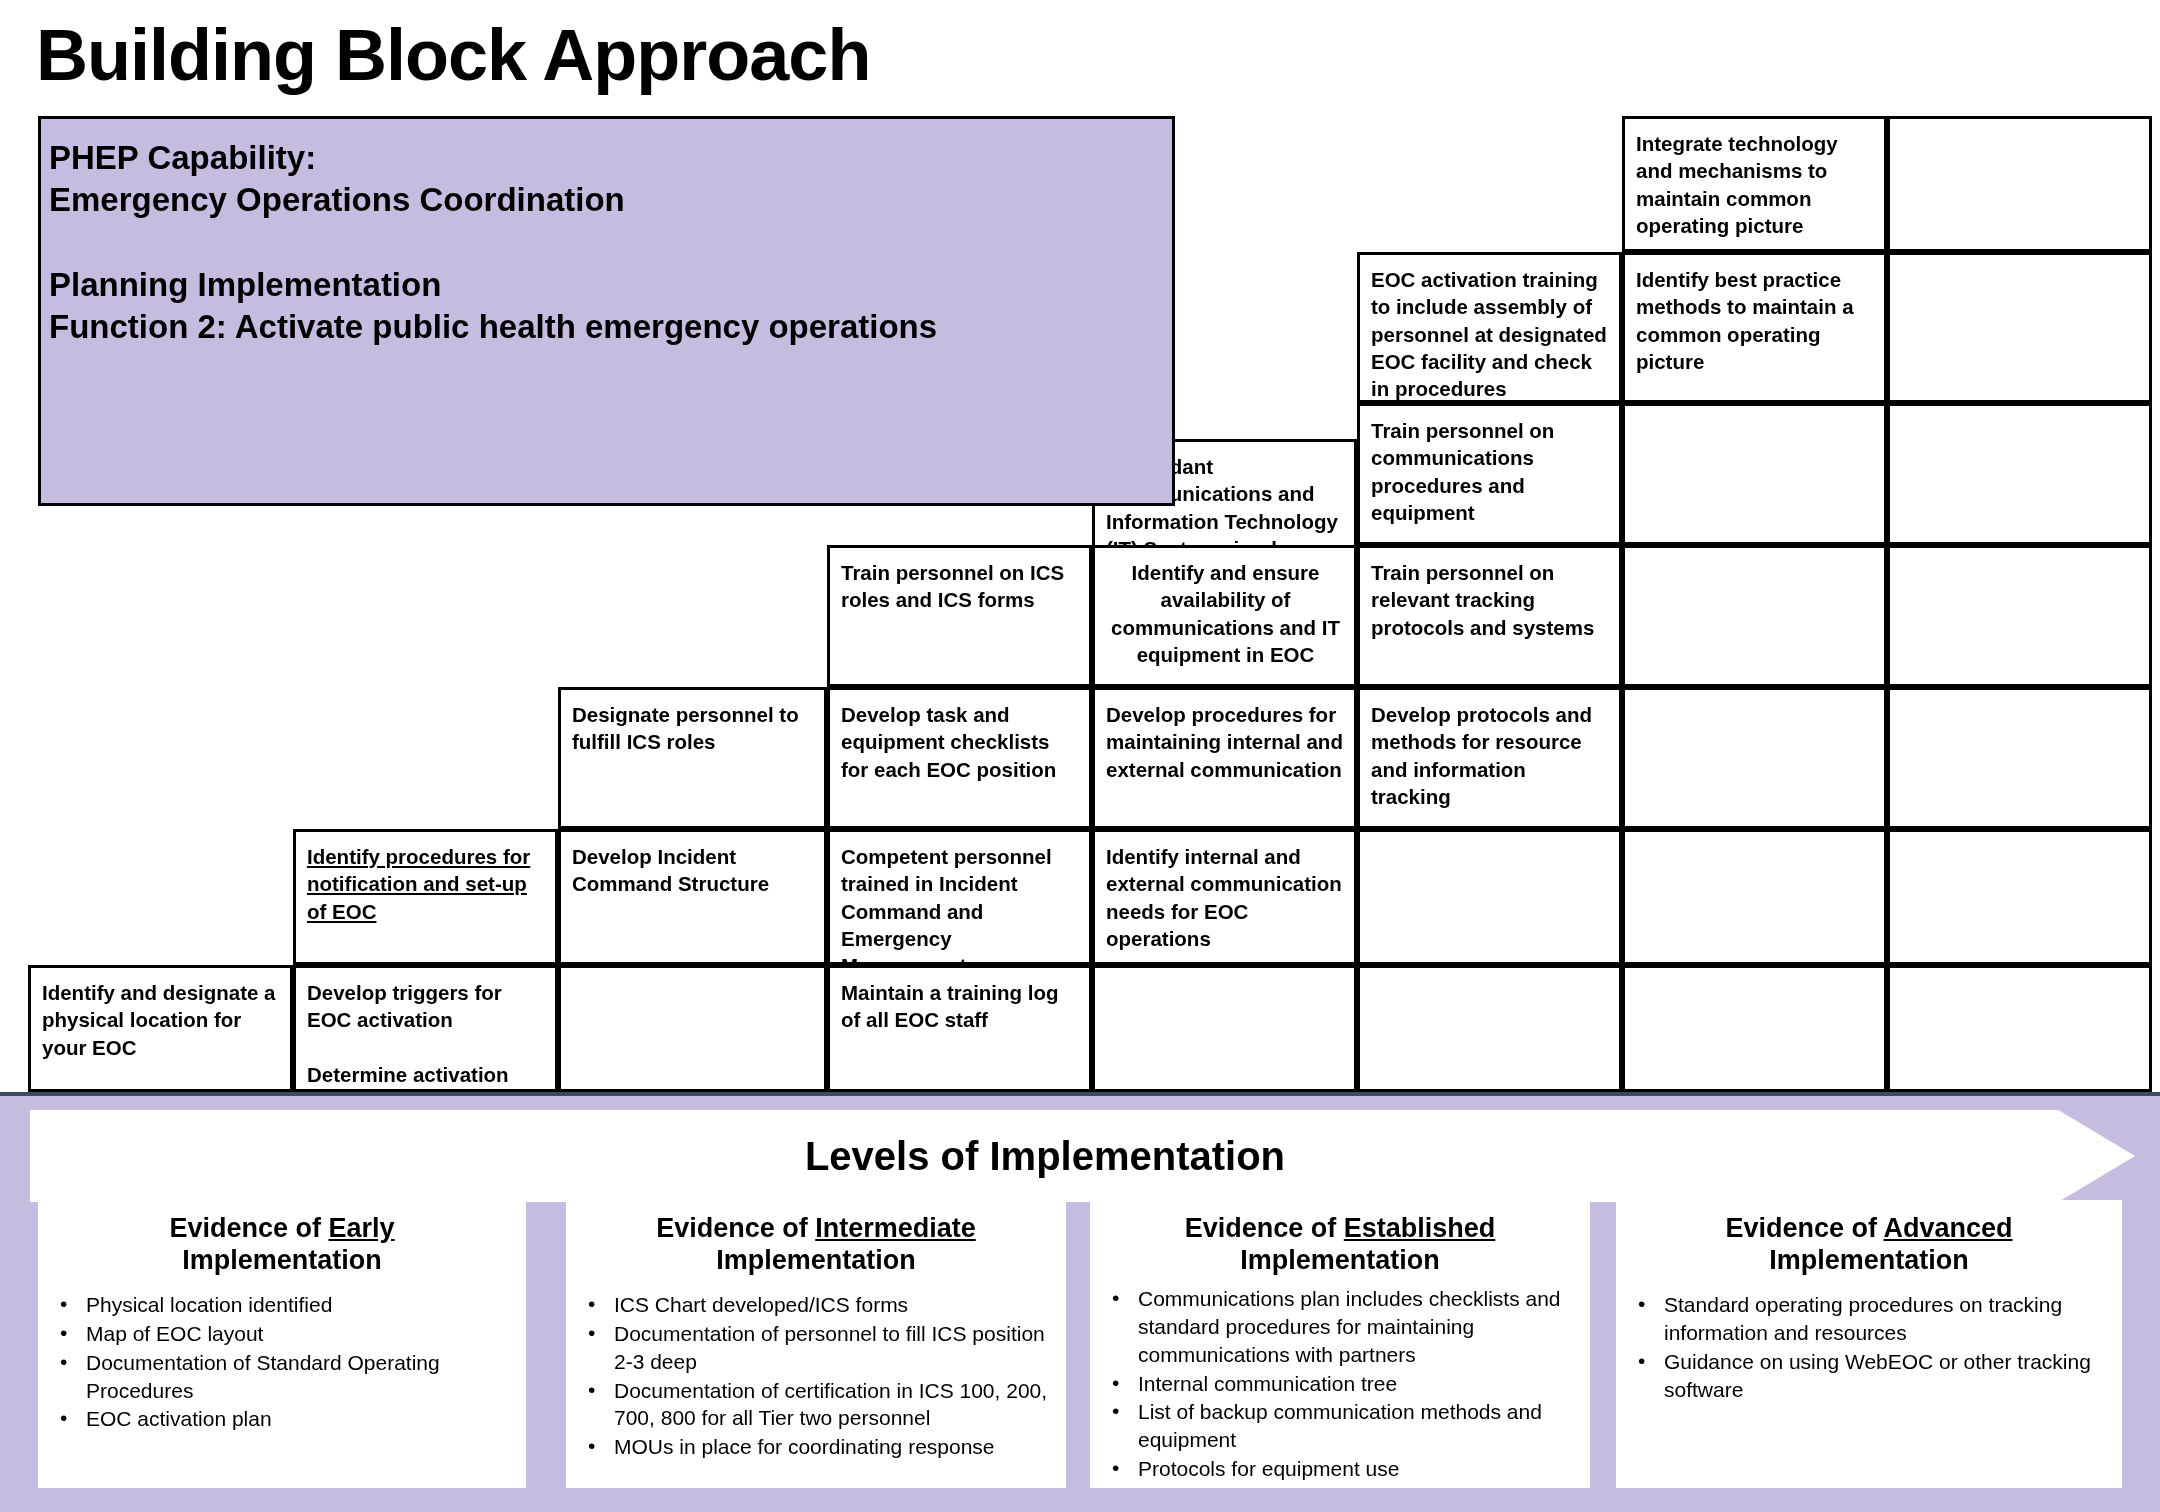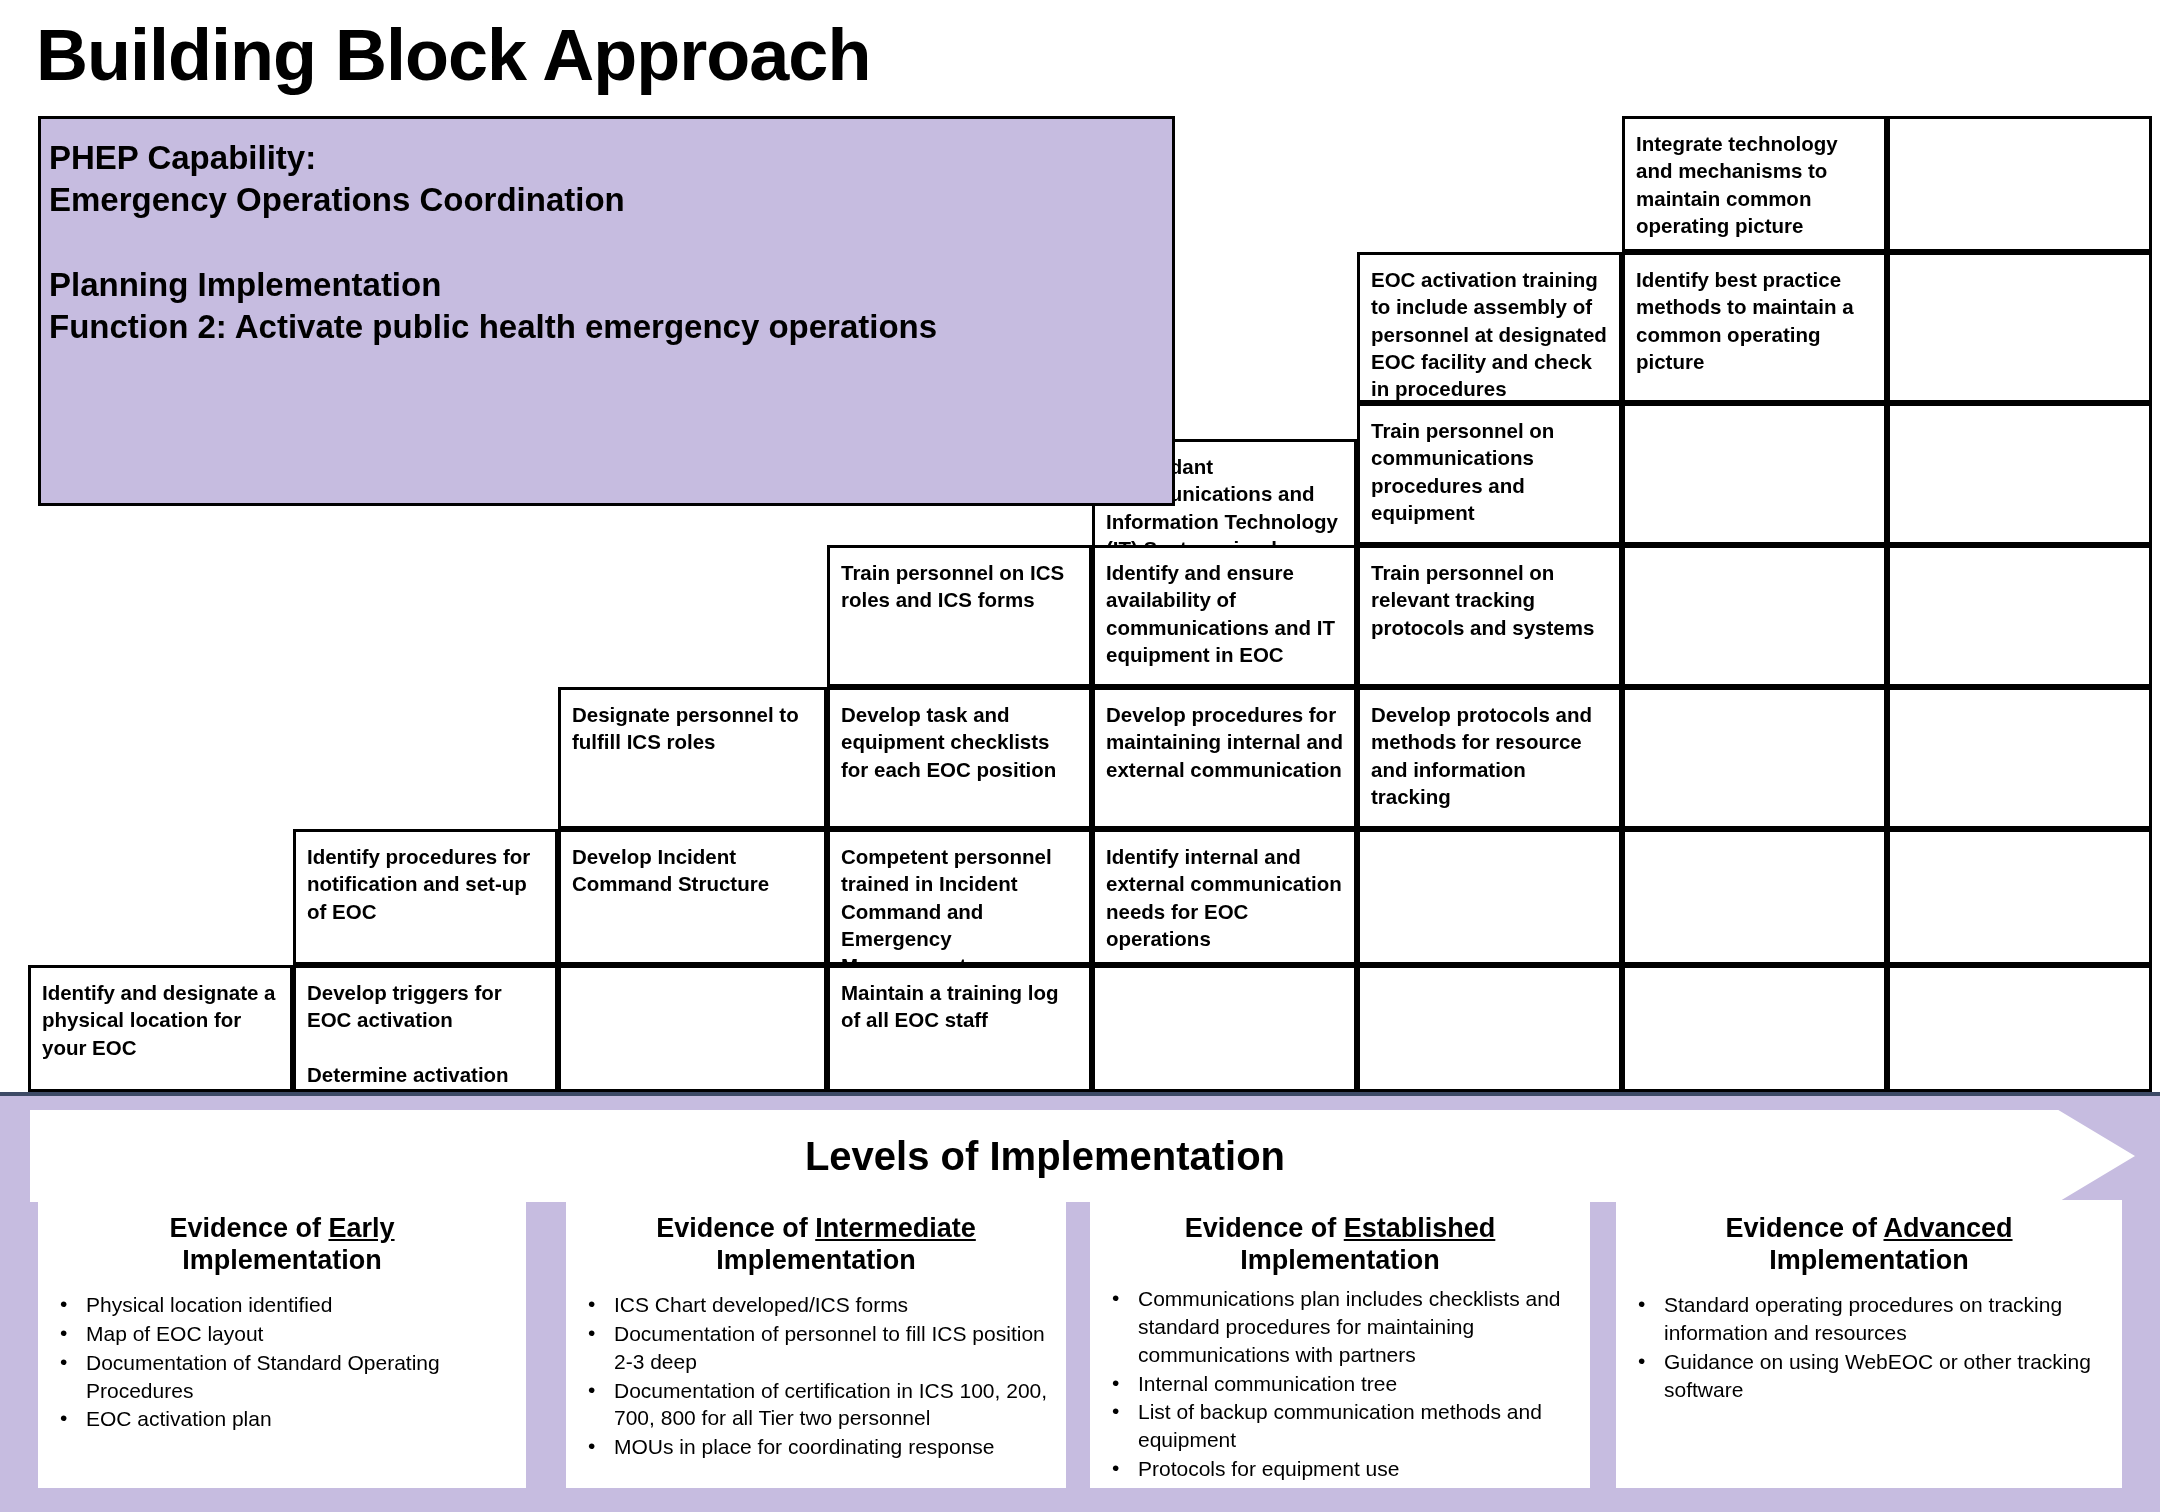--- a/index.html
+++ b/index.html
@@ -116,31 +116,31 @@
       <div class="cell" style="left: 1622px; top: 116px; width: 265px; height: 136px; white-space: pre-line;">Integrate technology and mechanisms to maintain common operating picture</div>
       <div class="cell empty" style="left: 1887px; top: 116px; width: 265px; height: 136px; white-space: pre-line;"></div>
       <div class="cell" style="left: 1357px; top: 252px; width: 265px; height: 151px; white-space: pre-line;">EOC activation training to include assembly of personnel at designated EOC facility and check in procedures</div>
       <div class="cell" style="left: 1622px; top: 252px; width: 265px; height: 151px; white-space: pre-line;">Identify best practice methods to maintain a common operating picture</div>
       <div class="cell empty" style="left: 1887px; top: 252px; width: 265px; height: 151px; white-space: pre-line;"></div>
       <div class="cell" style="left: 1092px; top: 395px; width: 265px; height: 142px; white-space: pre-line; margin-top: 44px;">Redundant Communications and Information Technology (IT) Systems in-place</div>
       <div class="cell" style="left: 1357px; top: 403px; width: 265px; height: 142px; white-space: pre-line;">Train personnel on communications procedures and equipment</div>
       <div class="cell empty" style="left: 1622px; top: 403px; width: 265px; height: 142px; white-space: pre-line;"></div>
       <div class="cell empty" style="left: 1887px; top: 403px; width: 265px; height: 142px; white-space: pre-line;"></div>
       <div class="cell" style="left: 827px; top: 545px; width: 265px; height: 142px; white-space: pre-line;">Train personnel on ICS roles and ICS forms</div>
-      <div class="cell" style="left: 1092px; top: 545px; width: 265px; height: 142px; white-space: pre-line;">Identify and ensure availability of communications and IT equipment in EOC</div>
+      <div class="cell" style="left: 1092px; top: 545px; width: 265px; height: 142px; white-space: pre-line; text-align: center;">Identify and ensure availability of communications and IT equipment in EOC</div>
       <div class="cell" style="left: 1357px; top: 545px; width: 265px; height: 142px; white-space: pre-line;">Train personnel on relevant tracking protocols and systems</div>
       <div class="cell empty" style="left: 1622px; top: 545px; width: 265px; height: 142px; white-space: pre-line;"></div>
       <div class="cell empty" style="left: 1887px; top: 545px; width: 265px; height: 142px; white-space: pre-line;"></div>
       <div class="cell" style="left: 558px; top: 687px; width: 269px; height: 142px; white-space: pre-line;">Designate personnel to fulfill ICS roles</div>
       <div class="cell" style="left: 827px; top: 687px; width: 265px; height: 142px; white-space: pre-line;">Develop task and equipment checklists for each EOC position</div>
       <div class="cell" style="left: 1092px; top: 687px; width: 265px; height: 142px; white-space: pre-line;">Develop procedures for maintaining internal and external communication</div>
       <div class="cell" style="left: 1357px; top: 687px; width: 265px; height: 142px; white-space: pre-line;">Develop protocols and methods for resource and information tracking</div>
       <div class="cell empty" style="left: 1622px; top: 687px; width: 265px; height: 142px; white-space: pre-line;"></div>
       <div class="cell empty" style="left: 1887px; top: 687px; width: 265px; height: 142px; white-space: pre-line;"></div>
-      <div class="cell" style="left: 293px; top: 829px; width: 265px; height: 136px; white-space: pre-line;">Identify procedures for notification and set-up of EOC</div>
+      <div class="cell" style="left: 293px; top: 829px; width: 265px; height: 136px; white-space: pre-line; text-decoration: underline;">Identify procedures for notification and set-up of EOC</div>
       <div class="cell" style="left: 558px; top: 829px; width: 269px; height: 136px; white-space: pre-line;">Develop Incident Command Structure</div>
       <div class="cell" style="left: 827px; top: 829px; width: 265px; height: 136px; white-space: pre-line;">Competent personnel trained in Incident Command and Emergency Management Operations</div>
       <div class="cell" style="left: 1092px; top: 829px; width: 265px; height: 136px; white-space: pre-line;">Identify internal and external communication needs for EOC operations</div>
       <div class="cell empty" style="left: 1357px; top: 829px; width: 265px; height: 136px; white-space: pre-line;"></div>
       <div class="cell empty" style="left: 1622px; top: 829px; width: 265px; height: 136px; white-space: pre-line;"></div>
       <div class="cell empty" style="left: 1887px; top: 829px; width: 265px; height: 136px; white-space: pre-line;"></div>
       <div class="cell" style="left: 28px; top: 965px; width: 265px; height: 127px; white-space: pre-line;">Identify and designate a physical location for your EOC</div>
       <div class="cell" style="left: 293px; top: 965px; width: 265px; height: 127px; white-space: pre-line;">Develop triggers for EOC activation
 
 Determine  activation</div>

